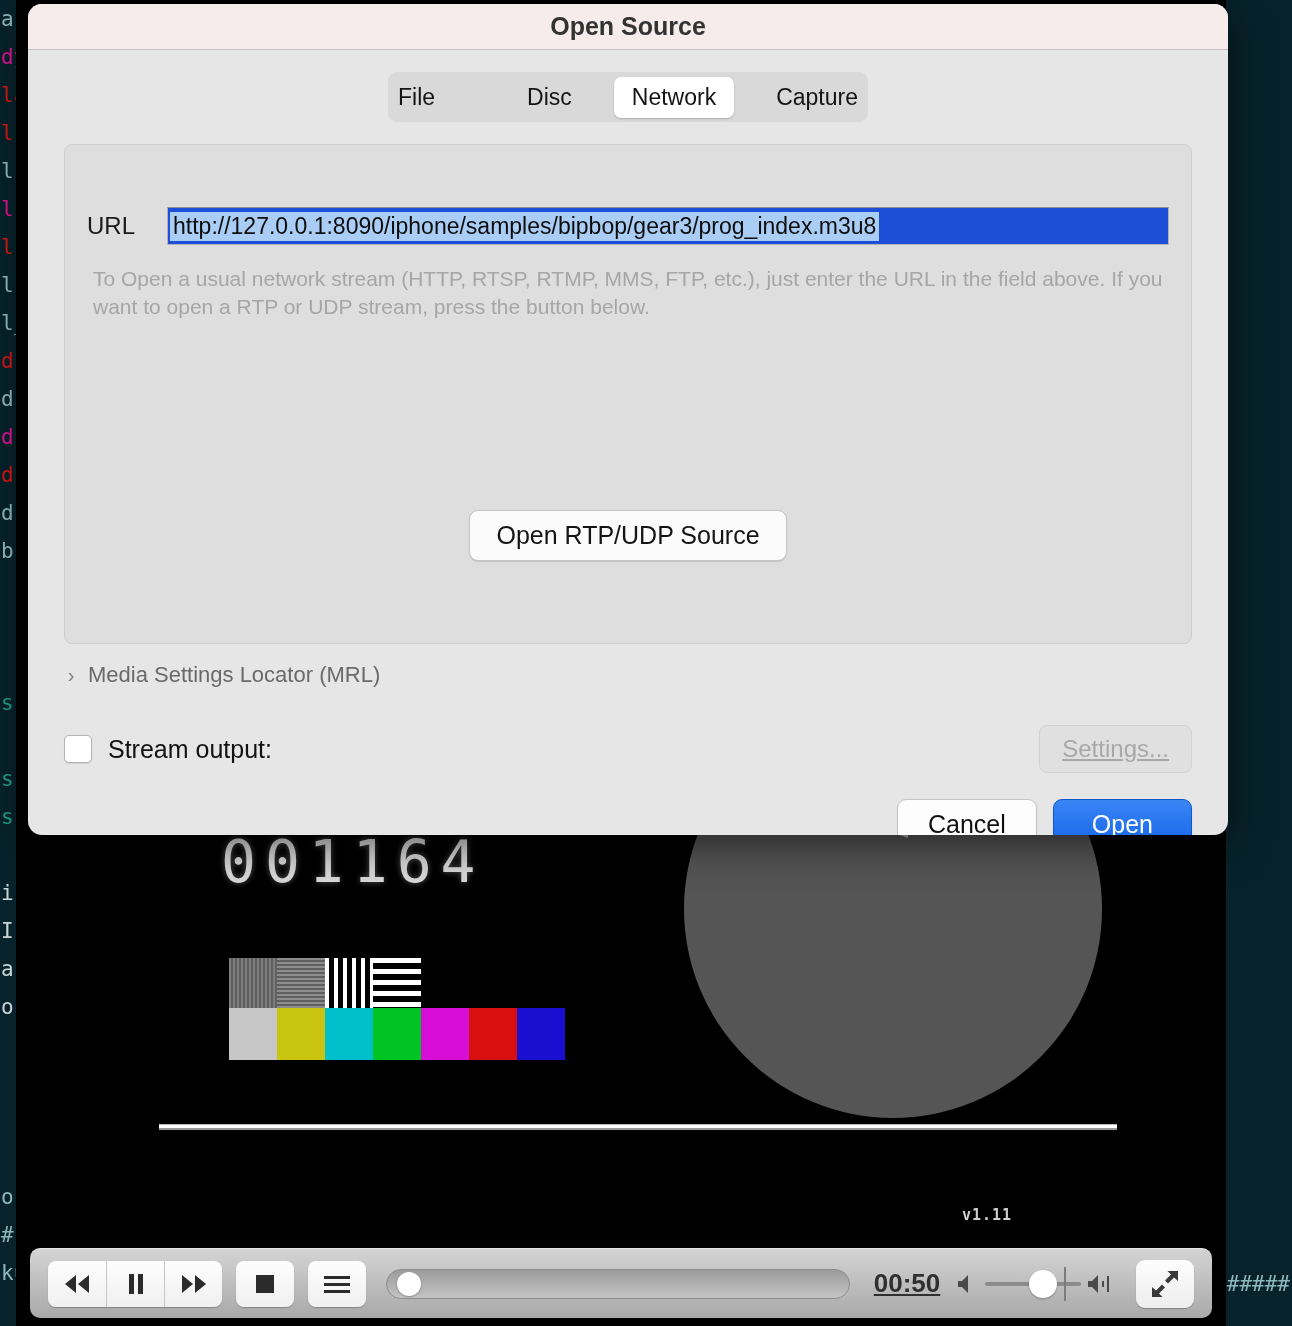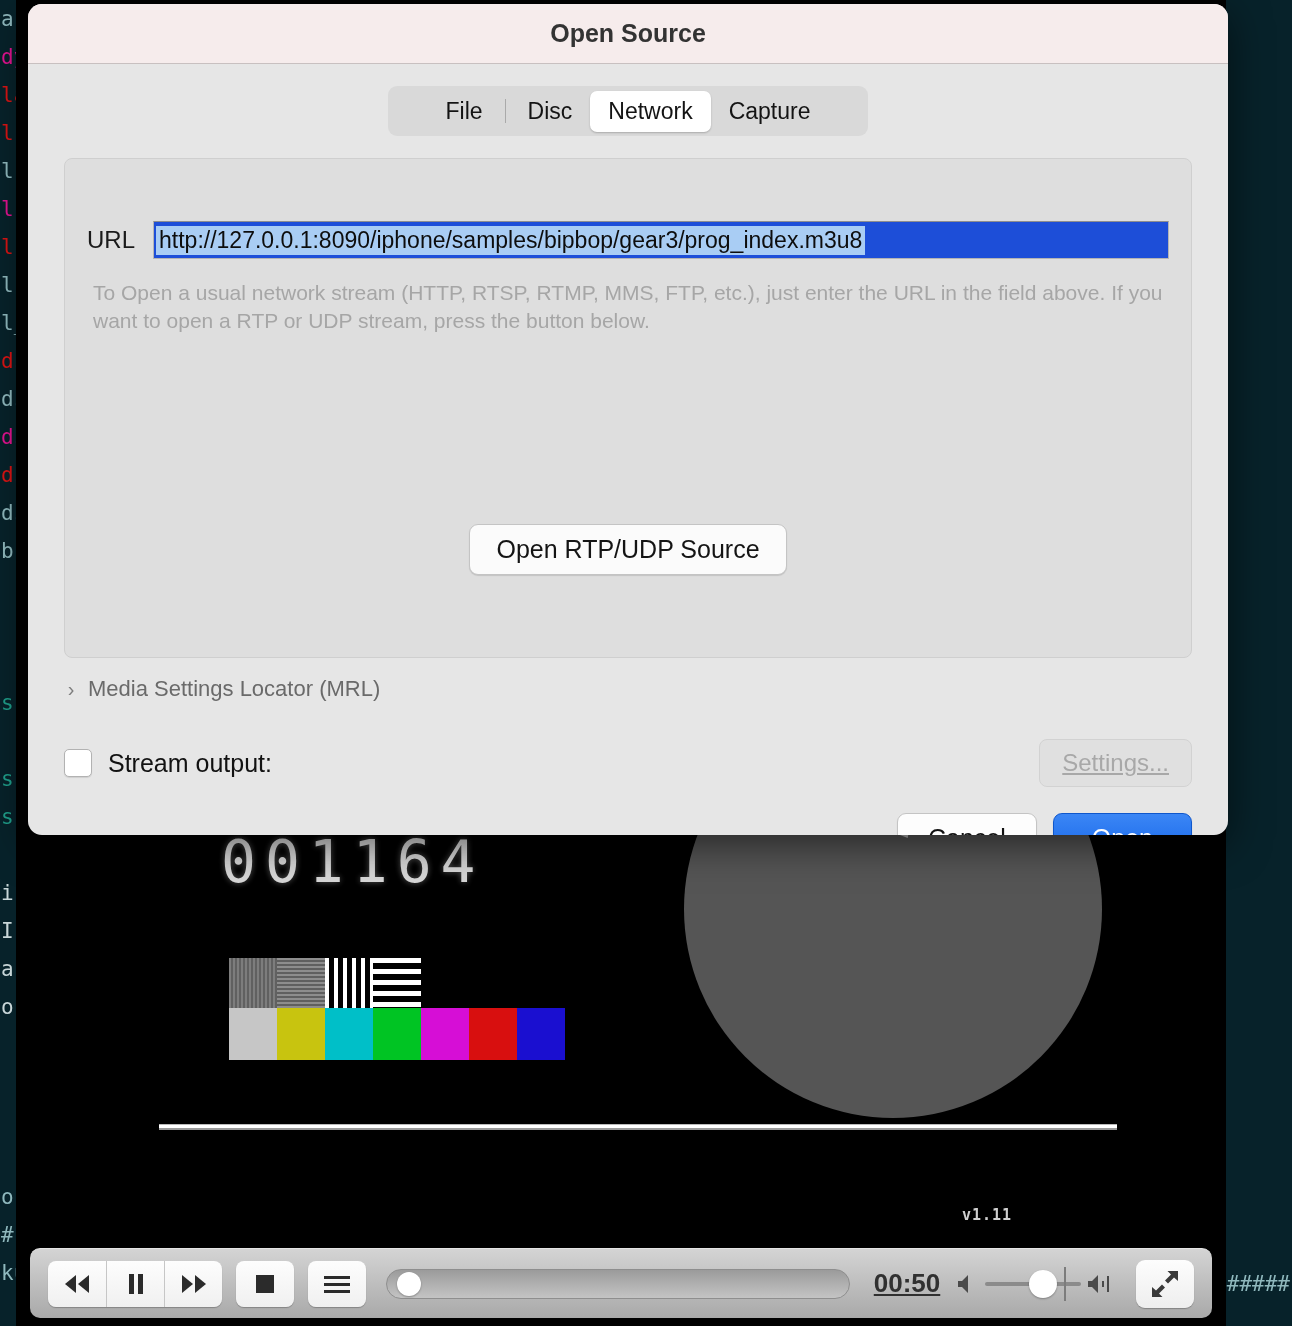--- a/index.html
+++ b/index.html
@@ -138,53 +138,55 @@
   
   .dialog {
     position: absolute; left: 28px; top: 4px;
     width: 1200px; height: 831px;
     background: #e6e6e6;
     border-radius: 14px;
     box-shadow: 0 10px 40px rgba(0,0,0,.55);
     overflow: hidden;
   }
   .titlebar {
-    height: 60px; background: #f6ecec;
+    height: 46px; background: #f6ecec;
     border-bottom: 1px solid #c8c0c0;
     display: flex; align-items: center; justify-content: center;
   }
   .dlg-title { font-size: 25px; font-weight: bold; color: #333; }
   .dlg-body { padding: 20px 36px 0 36px; }
 
   .tabbar {
     width: 480px; margin: 2px auto 0 auto;
     height: 50px; background: #d9d9d9;
     border-radius: 9px;
     display: flex; align-items: center; justify-content: center;
     padding: 4px;
+    gap: 24px;
   }
   .tab {
     padding: 7px 18px; border-radius: 7px;
     font-size: 23px; color: #141414; cursor: pointer;
     white-space: nowrap;
   }
   .tab.active { background: #fff; box-shadow: 0 1px 2px rgba(0,0,0,.22); }
   .tab-sep { width: 1px; height: 24px; background: #aaa; margin: 0 4px; }
 
   .panel {
     margin-top: 22px;
     background: #dedede;
     border: 1px solid #cfcfcf;
     border-radius: 8px;
     height: 500px;
     position: relative;
   }
   .url-row {
     display: flex; align-items: center;
     padding: 62px 22px 0 22px;
+    gap: 14px;
   }
   .url-label { font-size: 24px; color: #1a1a1a; margin-right: 18px; }
   .url-input {
     flex: 1; height: 38px;
     background: #1d4ed8;
     border: 1px solid #b4b4b4;
     border-top-color: #8e8e8e;
     display: flex; align-items: center;
     padding: 0 2px;
     overflow: hidden;

